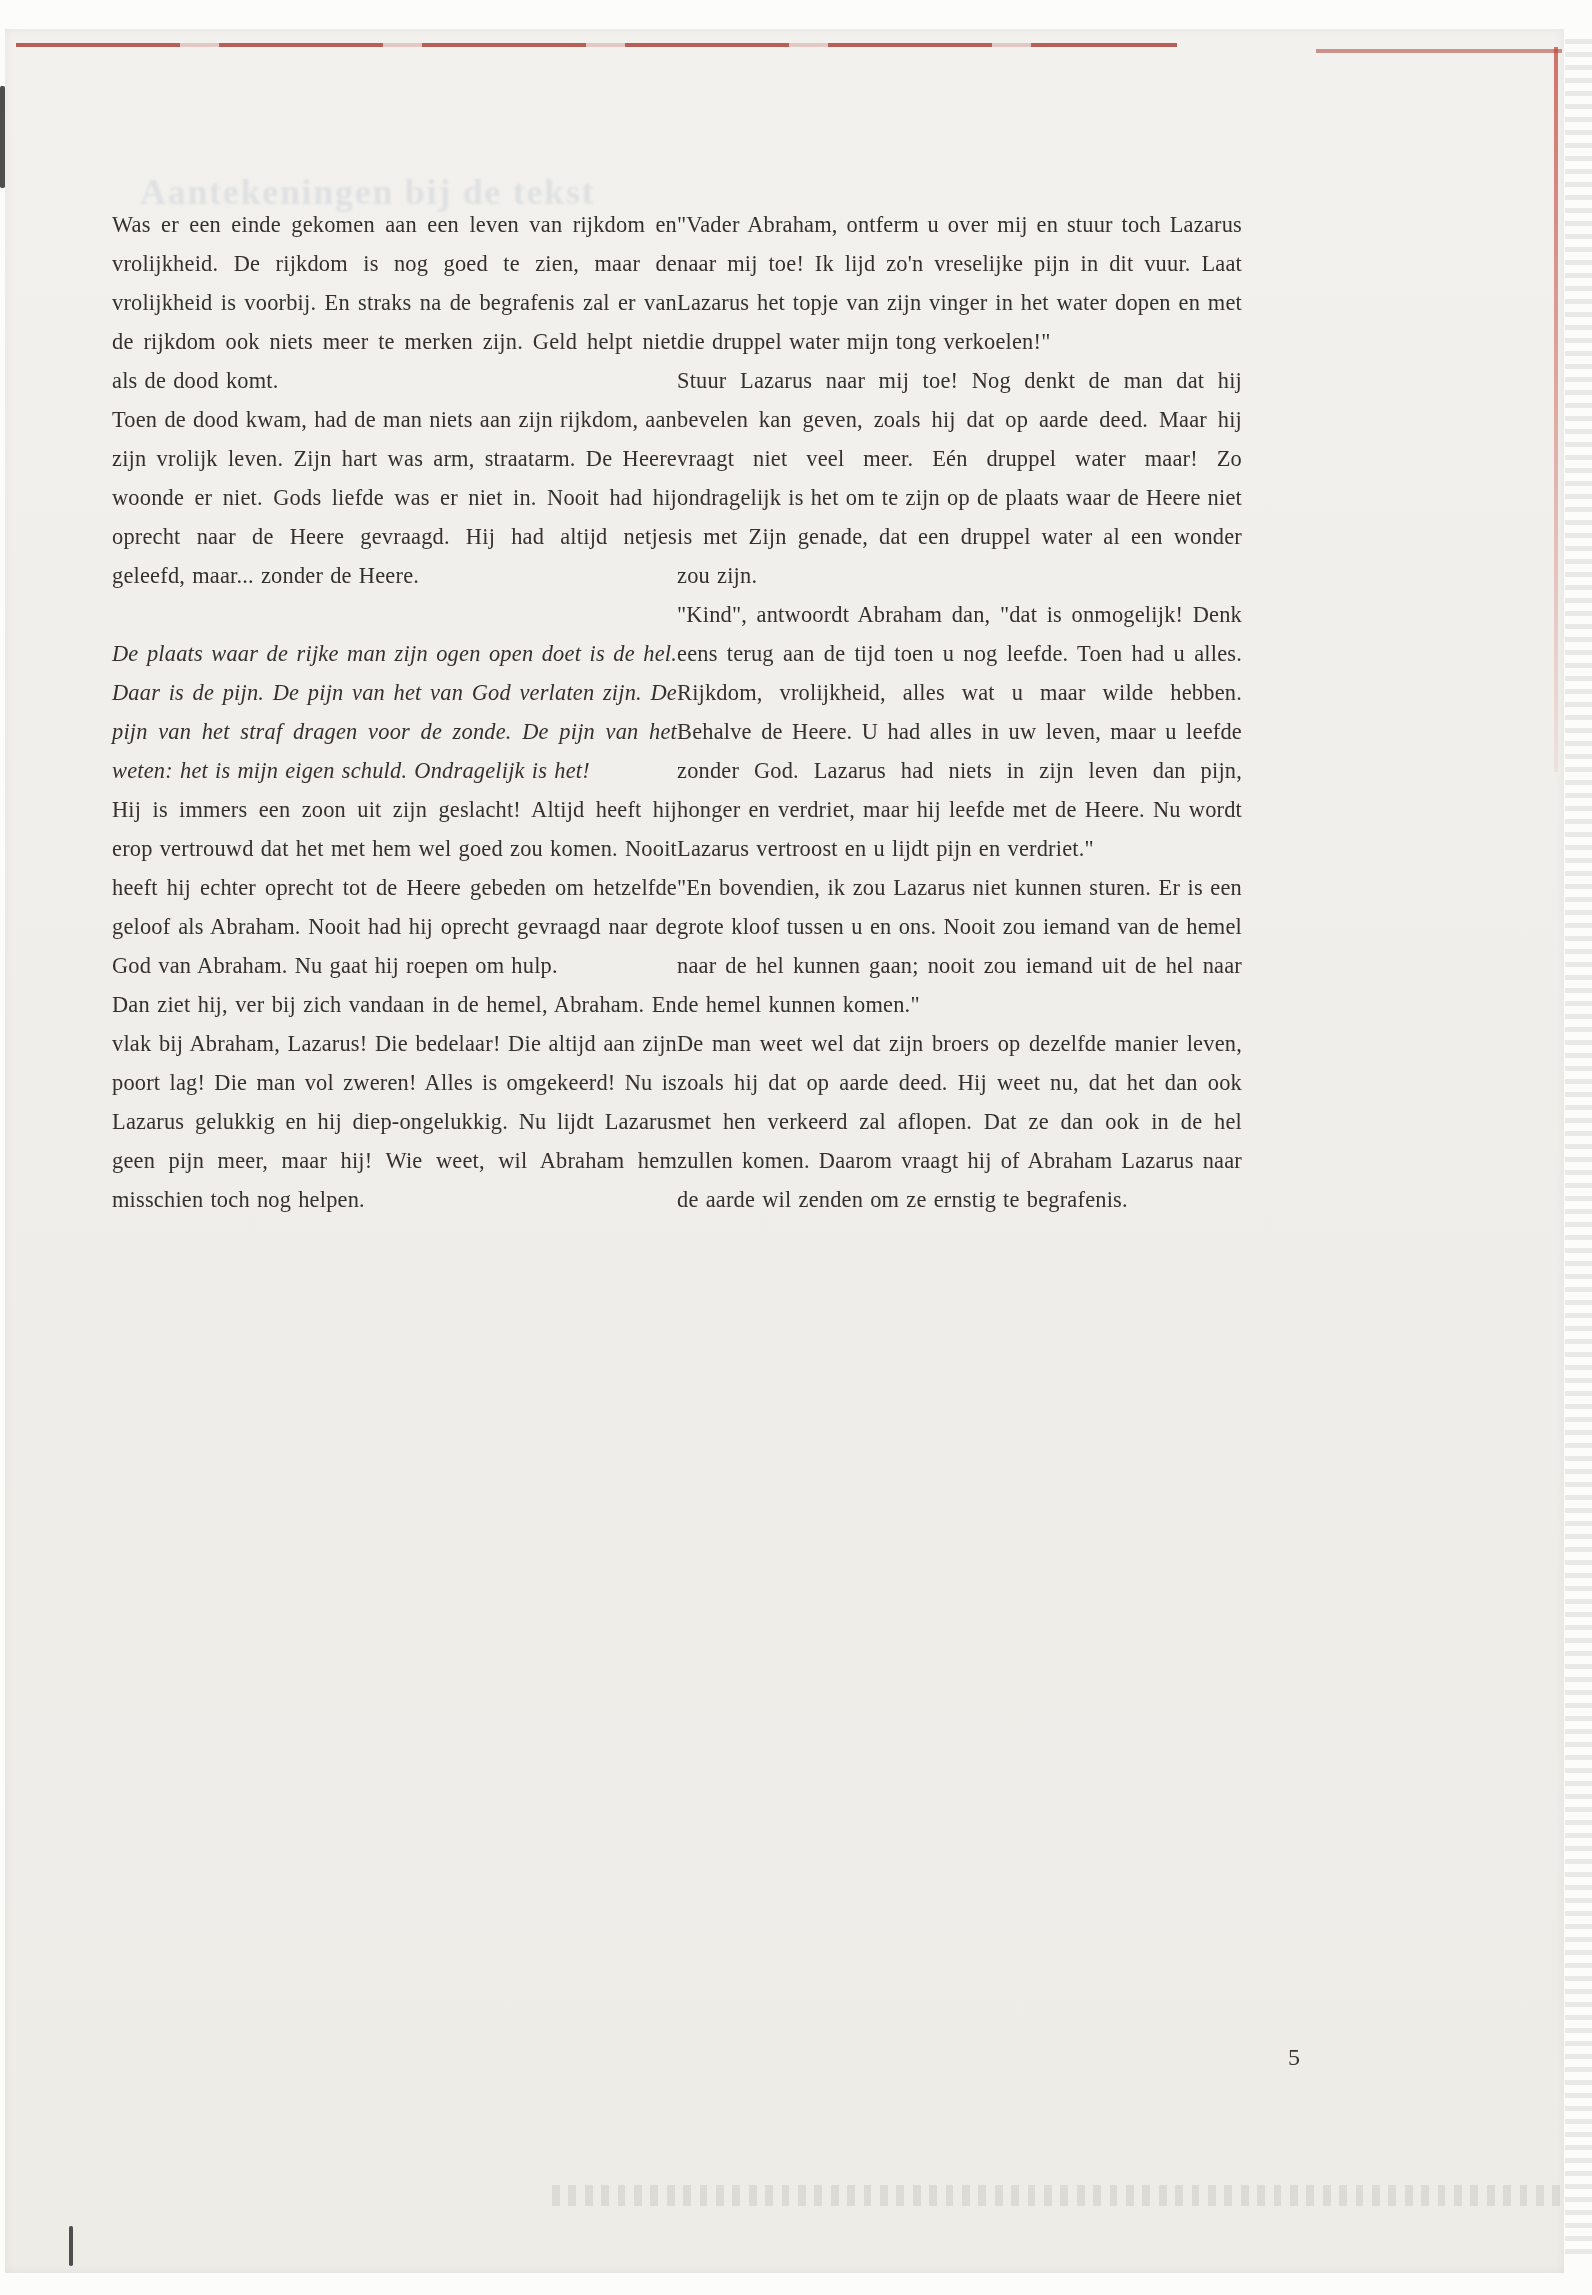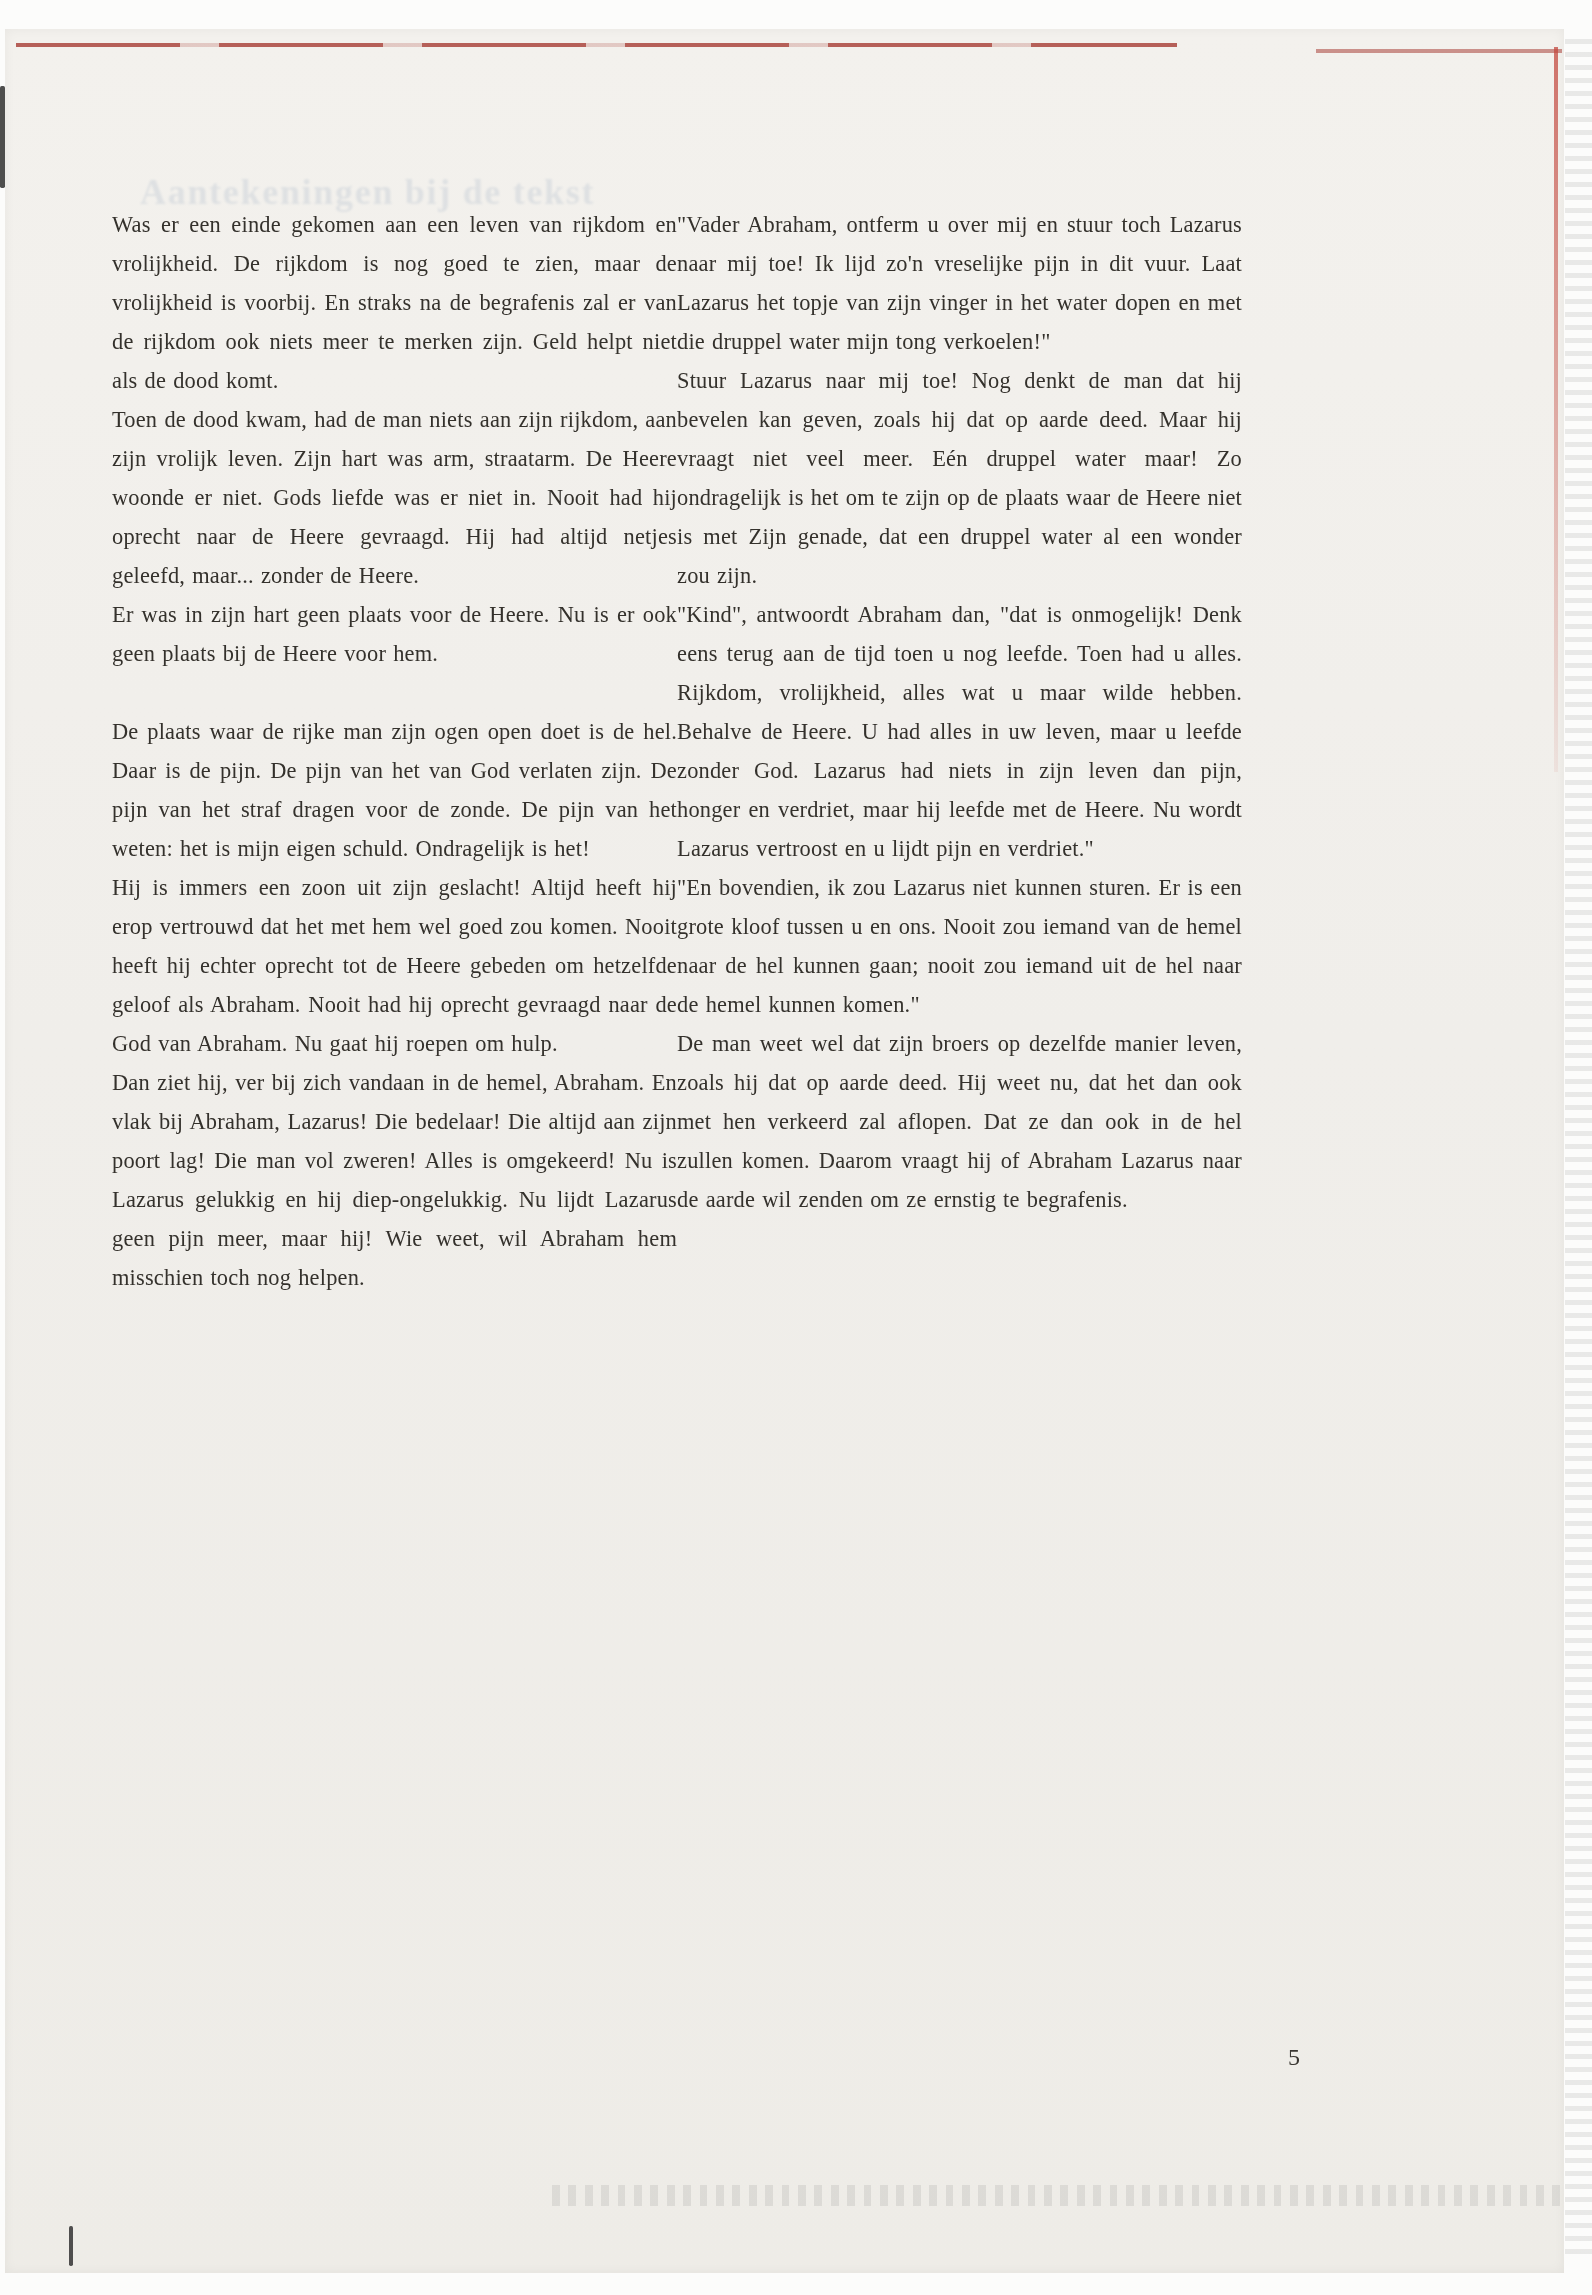--- a/index.html
+++ b/index.html
@@ -63,21 +63,21 @@
   }
   .col{width:565px;}
   .para{
     margin:0;
     font-size:22.4px;line-height:39px;
     text-align:justify;
     color:var(--ink);
     letter-spacing:0.2px;
     word-spacing:1.3px;
   }
-  .space-before{margin-top:39px;}
+  .space-before{margin-top:39px;font-style:italic;}
   .page-number{
     position:absolute;left:1288px;top:2044px;
     font-size:24px;color:#3a3732;
   }
 </style>
 </head>
 <body>
 
 <div class="paper"></div>
 
@@ -88,21 +88,20 @@
 <div class="scan-band-bottom"></div>
 <div class="mark-top-left"></div>
 <div class="mark-bottom-left"></div>
 
 <div class="ghost-heading">Aantekeningen bij de tekst</div>
 
 <div class="text-columns">
   <div class="col" id="col-left">
       <p class="para">Was er een einde gekomen aan een leven van rijkdom en vrolijkheid. De rijkdom is nog goed te zien, maar de vrolijkheid is voorbij. En straks na de begrafenis zal er van de rijkdom ook niets meer te merken zijn. Geld helpt niet als de dood komt.</p>
       <p class="para">Toen de dood kwam, had de man niets aan zijn rijkdom, aan zijn vrolijk leven. Zijn hart was arm, straatarm. De Heere woonde er niet. Gods liefde was er niet in. Nooit had hij oprecht naar de Heere gevraagd. Hij had altijd netjes geleefd, maar... zonder de Heere.</p>
-      <p class="para">Er was in zijn hart geen plaats voor de Heere. Nu is er ook geen plaats bij de Heere voor hem.</p>
       <p class="para space-before">De plaats waar de rijke man zijn ogen open doet is de hel. Daar is de pijn. De pijn van het van God verlaten zijn. De pijn van het straf dragen voor de zonde. De pijn van het weten: het is mijn eigen schuld. Ondragelijk is het!</p>
       <p class="para">Hij is immers een zoon uit zijn geslacht! Altijd heeft hij erop vertrouwd dat het met hem wel goed zou komen. Nooit heeft hij echter oprecht tot de Heere gebeden om hetzelfde geloof als Abraham. Nooit had hij oprecht gevraagd naar de God van Abraham. Nu gaat hij roepen om hulp.</p>
       <p class="para">Dan ziet hij, ver bij zich vandaan in de hemel, Abraham. En vlak bij Abraham, Lazarus! Die bedelaar! Die altijd aan zijn poort lag! Die man vol zweren! Alles is omgekeerd! Nu is Lazarus gelukkig en hij diep-ongelukkig. Nu lijdt Lazarus geen pijn meer, maar hij! Wie weet, wil Abraham hem misschien toch nog helpen.</p>
     </div>
   <div class="col" id="col-right">
       <p class="para">"Vader Abraham, ontferm u over mij en stuur toch Lazarus naar mij toe! Ik lijd zo'n vreselijke pijn in dit vuur. Laat Lazarus het topje van zijn vinger in het water dopen en met die druppel water mijn tong verkoelen!"</p>
       <p class="para">Stuur Lazarus naar mij toe! Nog denkt de man dat hij bevelen kan geven, zoals hij dat op aarde deed. Maar hij vraagt niet veel meer. Eén druppel water maar! Zo ondragelijk is het om te zijn op de plaats waar de Heere niet is met Zijn genade, dat een druppel water al een wonder zou zijn.</p>
       <p class="para">"Kind", antwoordt Abraham dan, "dat is onmogelijk! Denk eens terug aan de tijd toen u nog leefde. Toen had u alles. Rijkdom, vrolijkheid, alles wat u maar wilde hebben. Behalve de Heere. U had alles in uw leven, maar u leefde zonder God. Lazarus had niets in zijn leven dan pijn, honger en verdriet, maar hij leefde met de Heere. Nu wordt Lazarus vertroost en u lijdt pijn en verdriet."</p>
       <p class="para">"En bovendien, ik zou Lazarus niet kunnen sturen. Er is een grote kloof tussen u en ons. Nooit zou iemand van de hemel naar de hel kunnen gaan; nooit zou iemand uit de hel naar de hemel kunnen komen."</p>
       <p class="para">De man weet wel dat zijn broers op dezelfde manier leven, zoals hij dat op aarde deed. Hij weet nu, dat het dan ook met hen verkeerd zal aflopen. Dat ze dan ook in de hel zullen komen. Daarom vraagt hij of Abraham Lazarus naar de aarde wil zenden om ze ernstig te begrafenis.</p>

